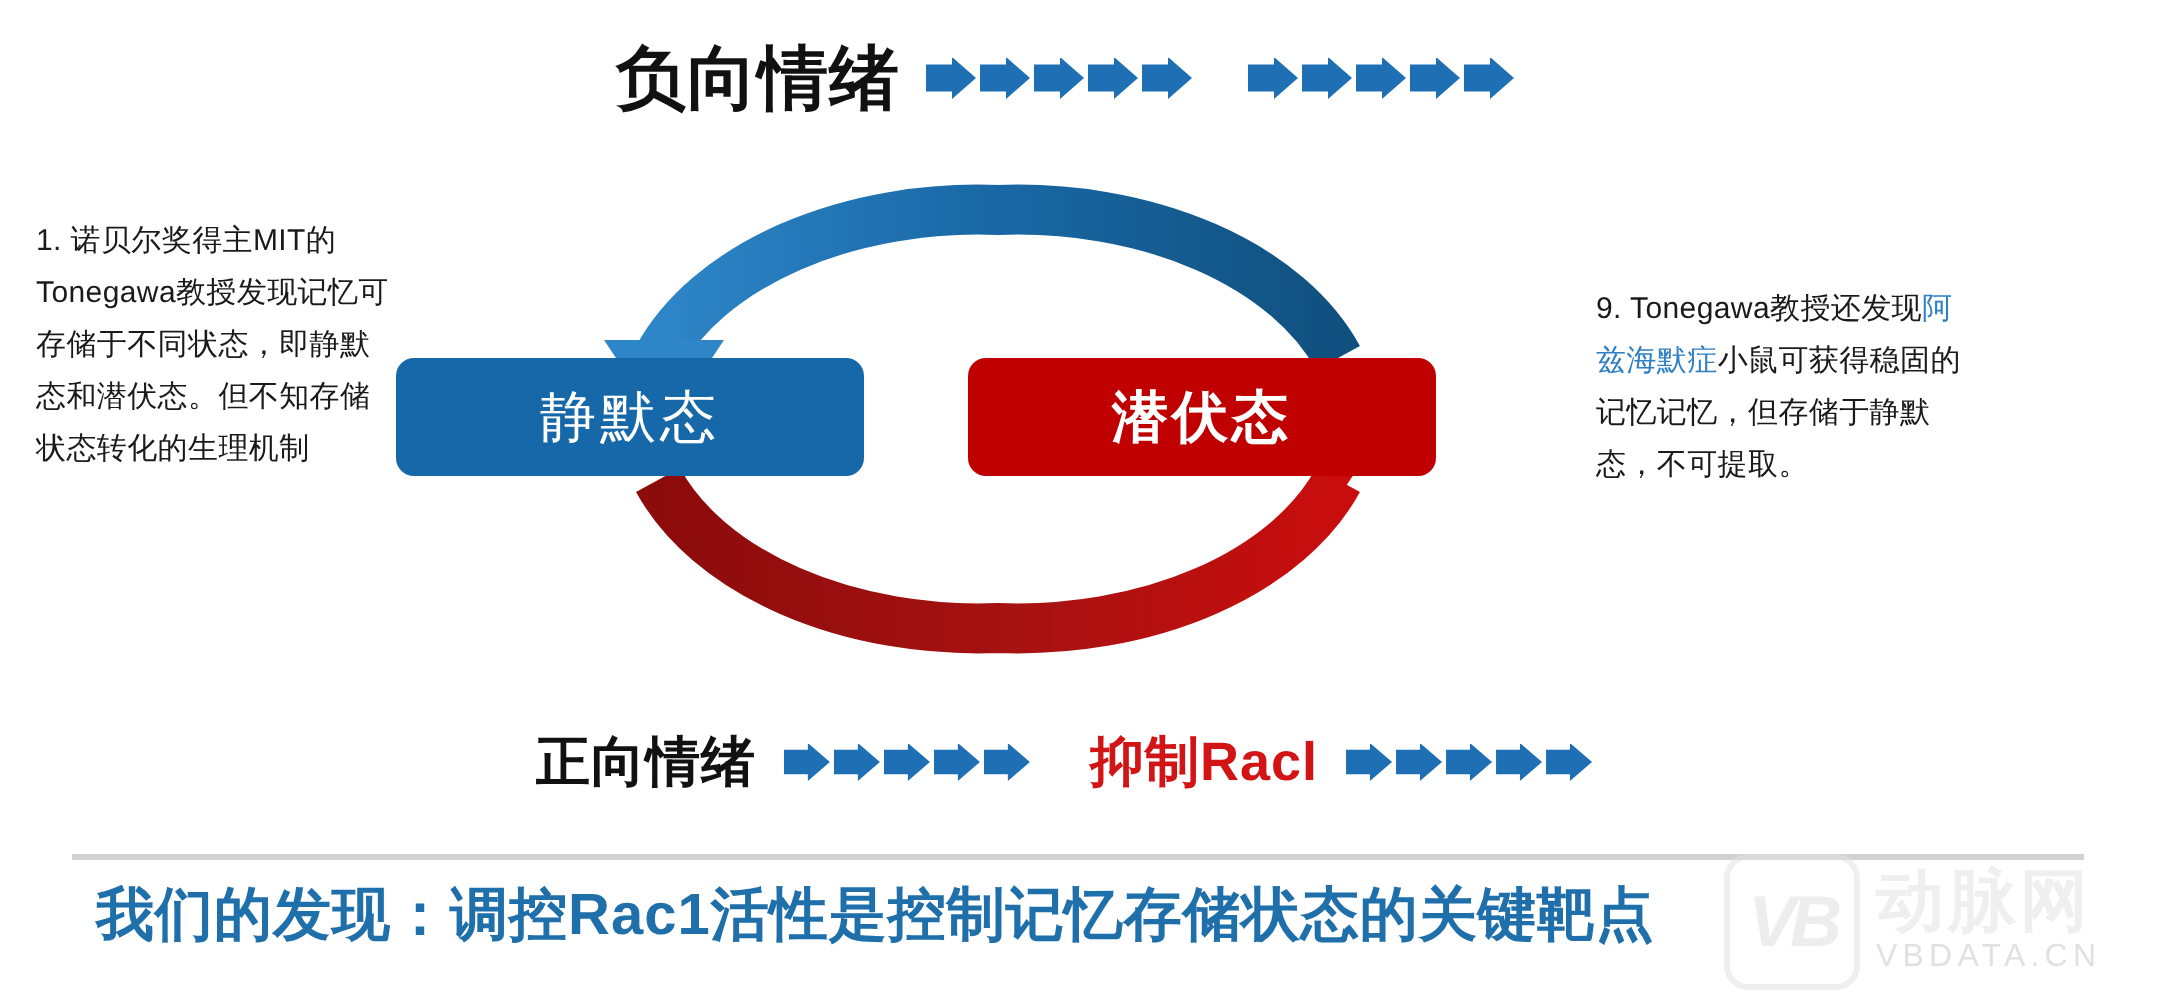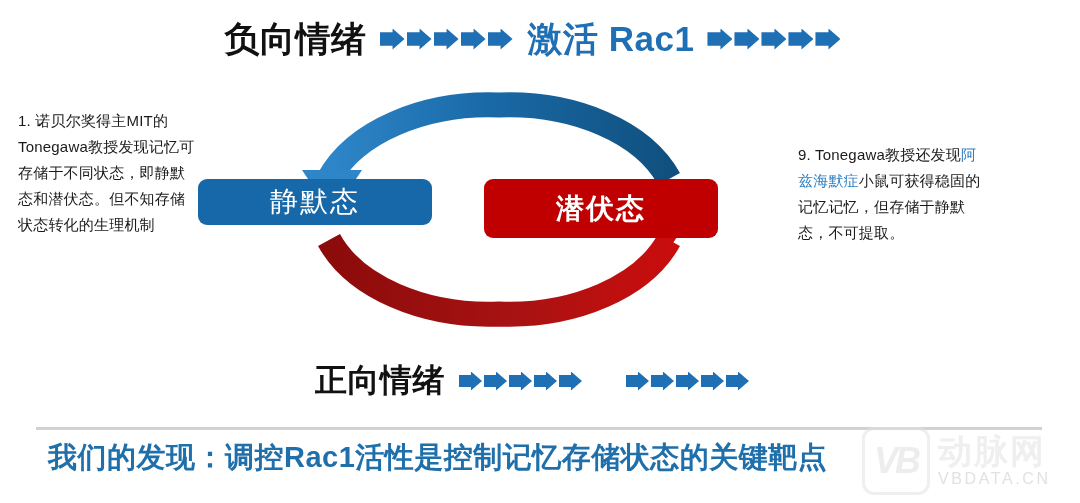--- a/index.html
+++ b/index.html
@@ -27,21 +27,21 @@
   }
   #flow-top    { top: 8px;  height: 62px; }
   #flow-bottom { top: 352px; height: 58px; }
 
   .flow-label {
     font-weight: bold;
     white-space: nowrap;
     letter-spacing: 0.5px;
   }
   #flow-top .flow-label    { font-size: 35px; }
-  #flow-bottom .flow-label { font-size: 32px; }
+  #flow-bottom .flow-label { font-size: 27px; }
 
   .label-black { color: #111111; }
   .label-blue  { color: #1F6FB5; }
   .label-red   { color: #D21414; }
 
   .arrow-chain {
     display: flex;
     align-items: center;
     flex-shrink: 0;
   }
@@ -91,21 +91,21 @@
     position: absolute;
     border-radius: 9px;
     display: flex;
     align-items: center;
     justify-content: center;
     color: #ffffff;
     font-size: 28px;
     font-weight: normal;
     letter-spacing: 2px;
   }
-  #box-silent  { left: 198px; top: 179px; width: 234px; height: 46px; background: #1668A8; }
+  #box-silent  { left: 198px; top: 179px; width: 234px; height: 59px; background: #1668A8; }
   #box-latent  { left: 484px; top: 179px; width: 234px; height: 59px; background: #C00000; font-weight: bold; }
 
   
   #footer-divider {
     position: absolute;
     left: 36px;
     top: 427px;
     width: 1006px;
     height: 3px;
     background: #d2d2d2;
@@ -174,21 +174,20 @@
   <span class="flow-label label-black">负向情绪</span>
 
   <span class="arrow-chain">
     <span class="chev"></span>
     <span class="chev"></span>
     <span class="chev"></span>
     <span class="chev"></span>
     <span class="chev"></span>
   </span>
 
-  <span class="flow-label label-blue">激活 Rac1</span>
 
   <span class="arrow-chain">
     <span class="chev"></span>
     <span class="chev"></span>
     <span class="chev"></span>
     <span class="chev"></span>
     <span class="chev"></span>
   </span>
 
 </div>
@@ -240,20 +239,21 @@
   <span class="arrow-chain">
     <span class="chev"></span>
     <span class="chev"></span>
     <span class="chev"></span>
     <span class="chev"></span>
     <span class="chev"></span>
   </span>
 
   <span class="gap-small"></span>
 
+  <span class="flow-label label-red">抑制Racl</span>
 
   <span class="arrow-chain">
     <span class="chev"></span>
     <span class="chev"></span>
     <span class="chev"></span>
     <span class="chev"></span>
     <span class="chev"></span>
   </span>
 
 </div>

